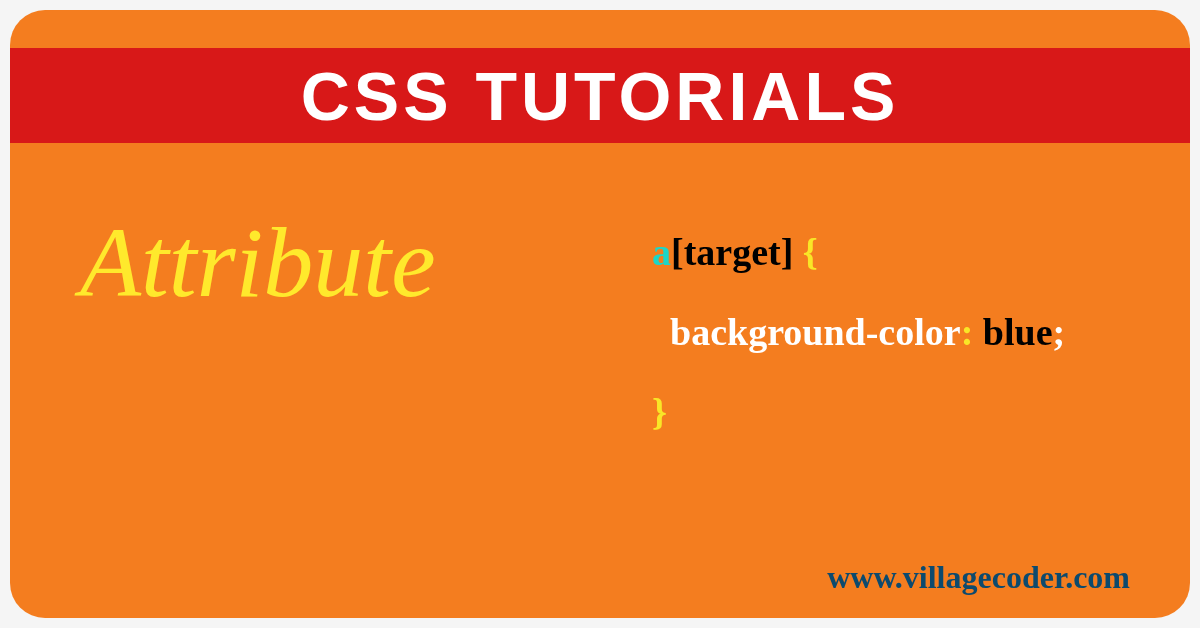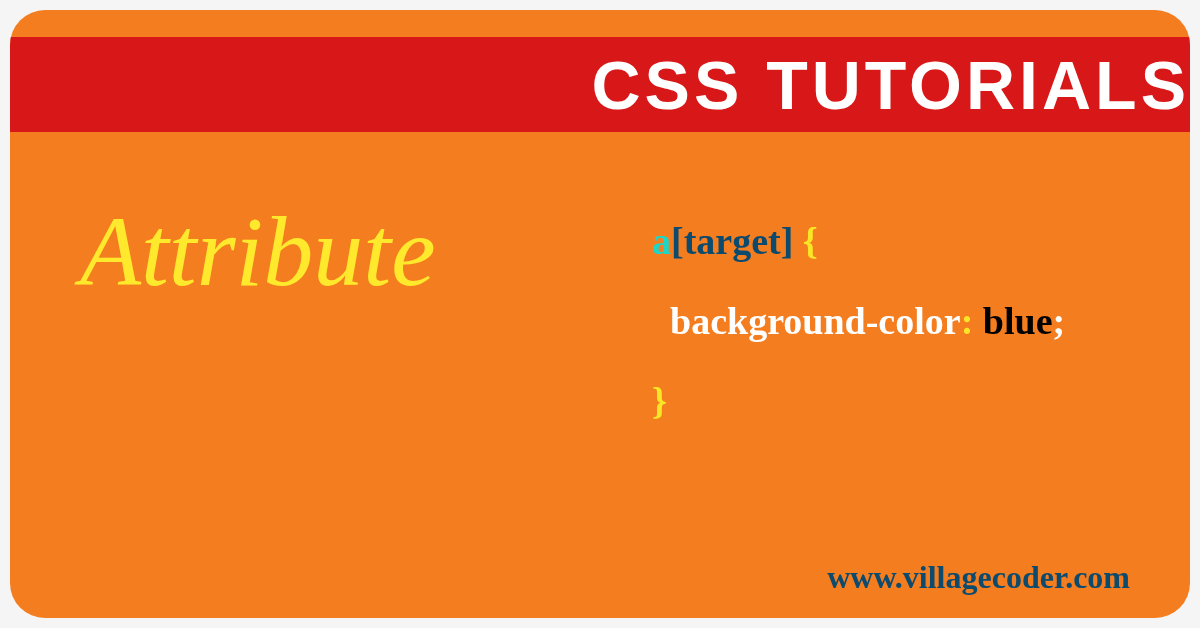--- a/index.html
+++ b/index.html
@@ -21,24 +21,24 @@
       height: 608px;
       background: #f47d1f;
       border-radius: 35px;
       position: relative;
       overflow: hidden;
     }
     .header-band {
       width: 100%;
       height: 95px;
       background: #d81818;
-      margin-top: 27px;
+      margin-top: 38px;
       display: flex;
       align-items: center;
-      justify-content: flex-end;
+      justify-content: center;
     }
     .header-title {
       color: #ffffff;
       font-size: 68px;
       font-weight: 900;
       letter-spacing: 4px;
       font-family: Impact, 'Arial Black', sans-serif;
       text-transform: uppercase;
     }
     .content {
@@ -64,21 +64,21 @@
     .code-line {
       font-family: Georgia, 'Times New Roman', serif;
       font-size: 38px;
       font-weight: bold;
       line-height: 2.1;
     }
     .tag-name {
       color: #1dd6c7;
     }
     .bracket-attr {
-      color: #0c4a6e;
+      color: #000000;
     }
     .brace {
       color: #f9e627;
     }
     .property {
       color: #ffffff;
       margin-top: 16px;
     }
     .colon {
       color: #f9e627;

